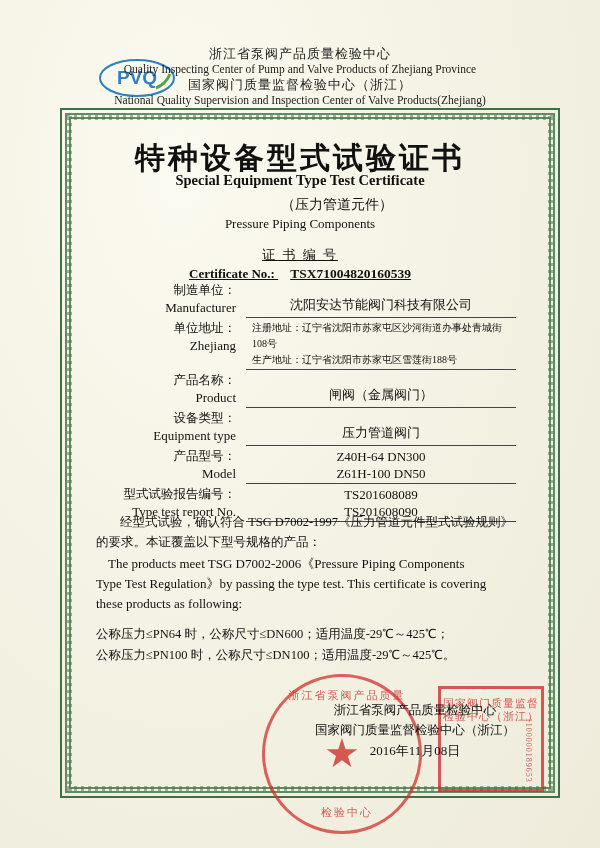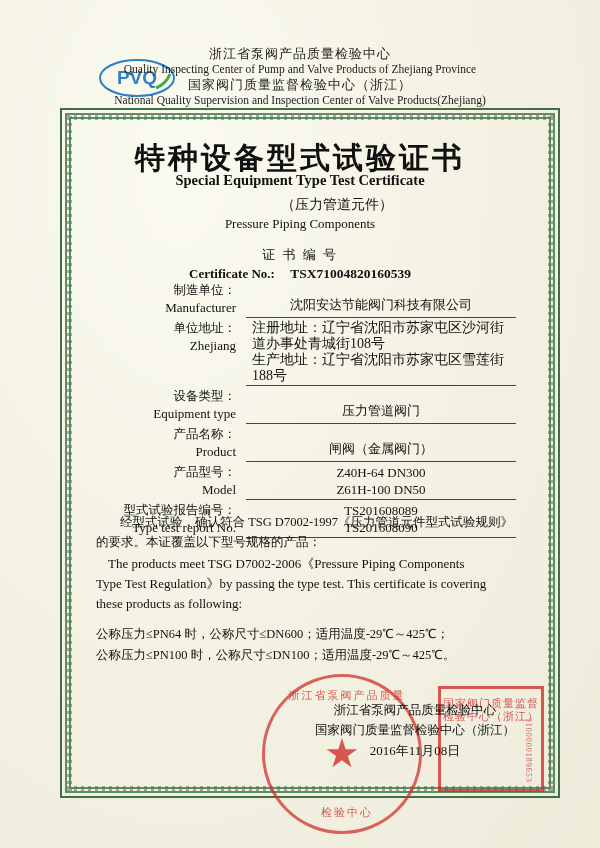--- a/index.html
+++ b/index.html
@@ -106,20 +106,21 @@
     font-size: 13px;
     color: #111;
   }
 
   
   .cert-no-row {
     position: absolute; left: 0; top: 246px; width: 600px;
     text-align: center;
     font-size: 13px;
     color: #111;
+    text-decoration: underline;
   }
   .cert-no-label-cn { display:block; font-size: 13px; letter-spacing: 2px;}
   .cert-no-line { display:block; margin-top: 2px; }
   .cert-no-label-en { font-weight: bold; font-size: 13px; }
   .cert-no-value { font-weight: bold; font-size: 13.5px; margin-left: 12px; }
 
   
   .fields {
     position: absolute;
     left: 96px; top: 282px;
@@ -147,21 +148,21 @@
     min-height: 34px;
     text-align: center;
     color: #111;
     padding-bottom: 1px;
   }
   .f-value .v {
     display: block;
     font-size: 13px;
     line-height: 17px;
   }
-  .f-value.small .v { font-size: 14px; line-height: 16px; text-align: left; padding-left: 6px;}
+  .f-value.small .v { font-size: 10px; line-height: 16px; text-align: left; padding-left: 6px;}
 
   
   .body-text {
     position: absolute;
     left: 96px; top: 512px;
     width: 420px;
     color: #111;
   }
   .p-cn {
     font-size: 12.5px;
@@ -312,35 +313,35 @@
         <span class="en">Zhejiang</span>
       </div>
       <div class="f-value small">
         <span class="v">注册地址：辽宁省沈阳市苏家屯区沙河街道办事处青城街108号</span>
         <span class="v">生产地址：辽宁省沈阳市苏家屯区雪莲街188号</span>
       </div>
     </div>
 
     <div class="field">
       <div class="f-label">
+        <span class="cn">产品名称：</span>
+        <span class="en">Product</span>
+      </div>
+      <div class="f-value">
+        <span class="v" style="padding-top:14px">闸阀（金属阀门）</span>
+      </div>
+    </div>
+
+    <div class="field">
+      <div class="f-label">
         <span class="cn">设备类型：</span>
         <span class="en">Equipment type</span>
       </div>
       <div class="f-value">
         <span class="v" style="padding-top:14px">压力管道阀门</span>
-      </div>
-    </div>
-
-    <div class="field">
-      <div class="f-label">
-        <span class="cn">产品名称：</span>
-        <span class="en">Product</span>
-      </div>
-      <div class="f-value">
-        <span class="v" style="padding-top:14px">闸阀（金属阀门）</span>
       </div>
     </div>
 
     <div class="field">
       <div class="f-label">
         <span class="cn">产品型号：</span>
         <span class="en">Model</span>
       </div>
       <div class="f-value">
         <span class="v">Z40H-64  DN300</span>

